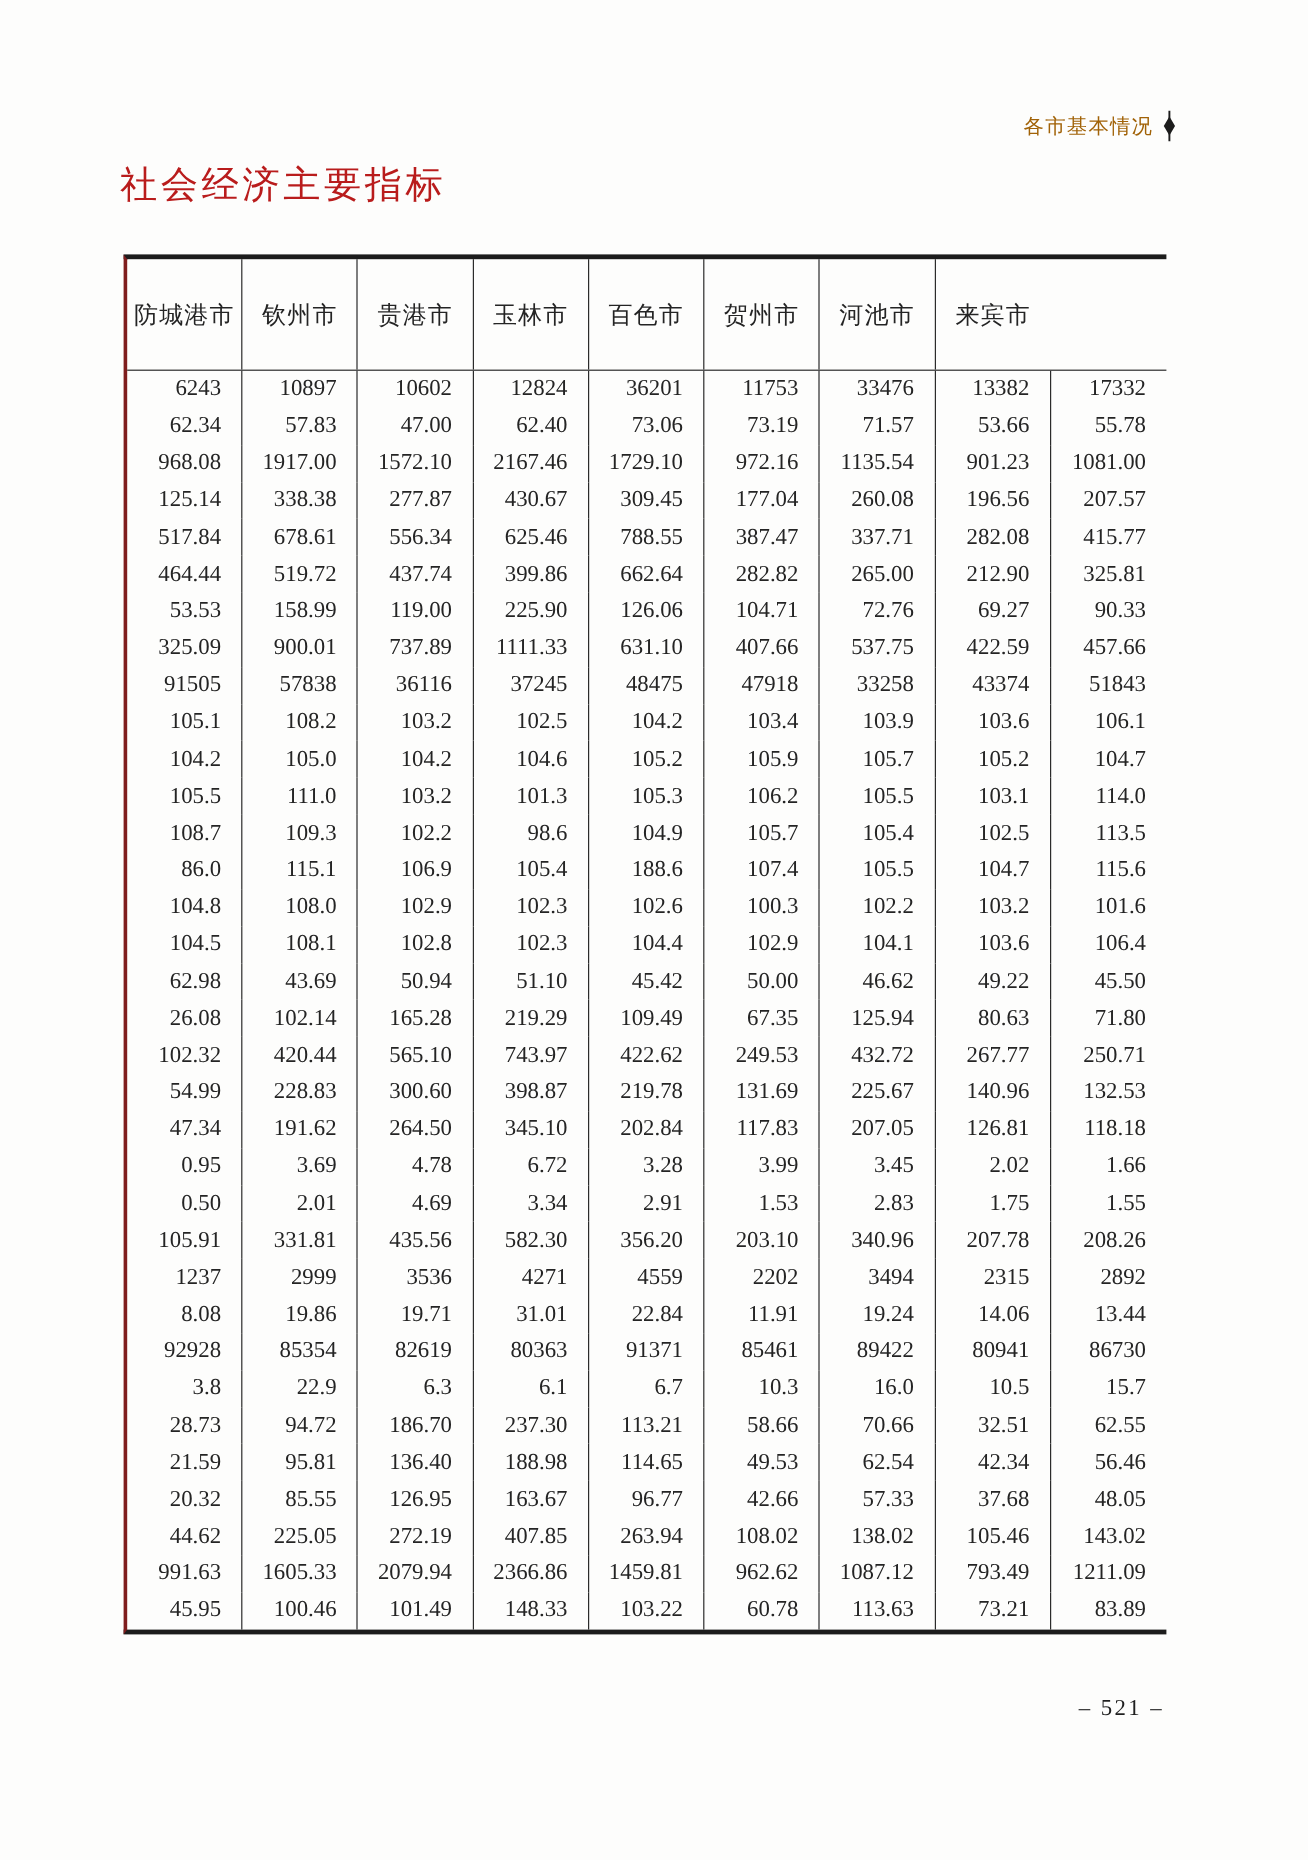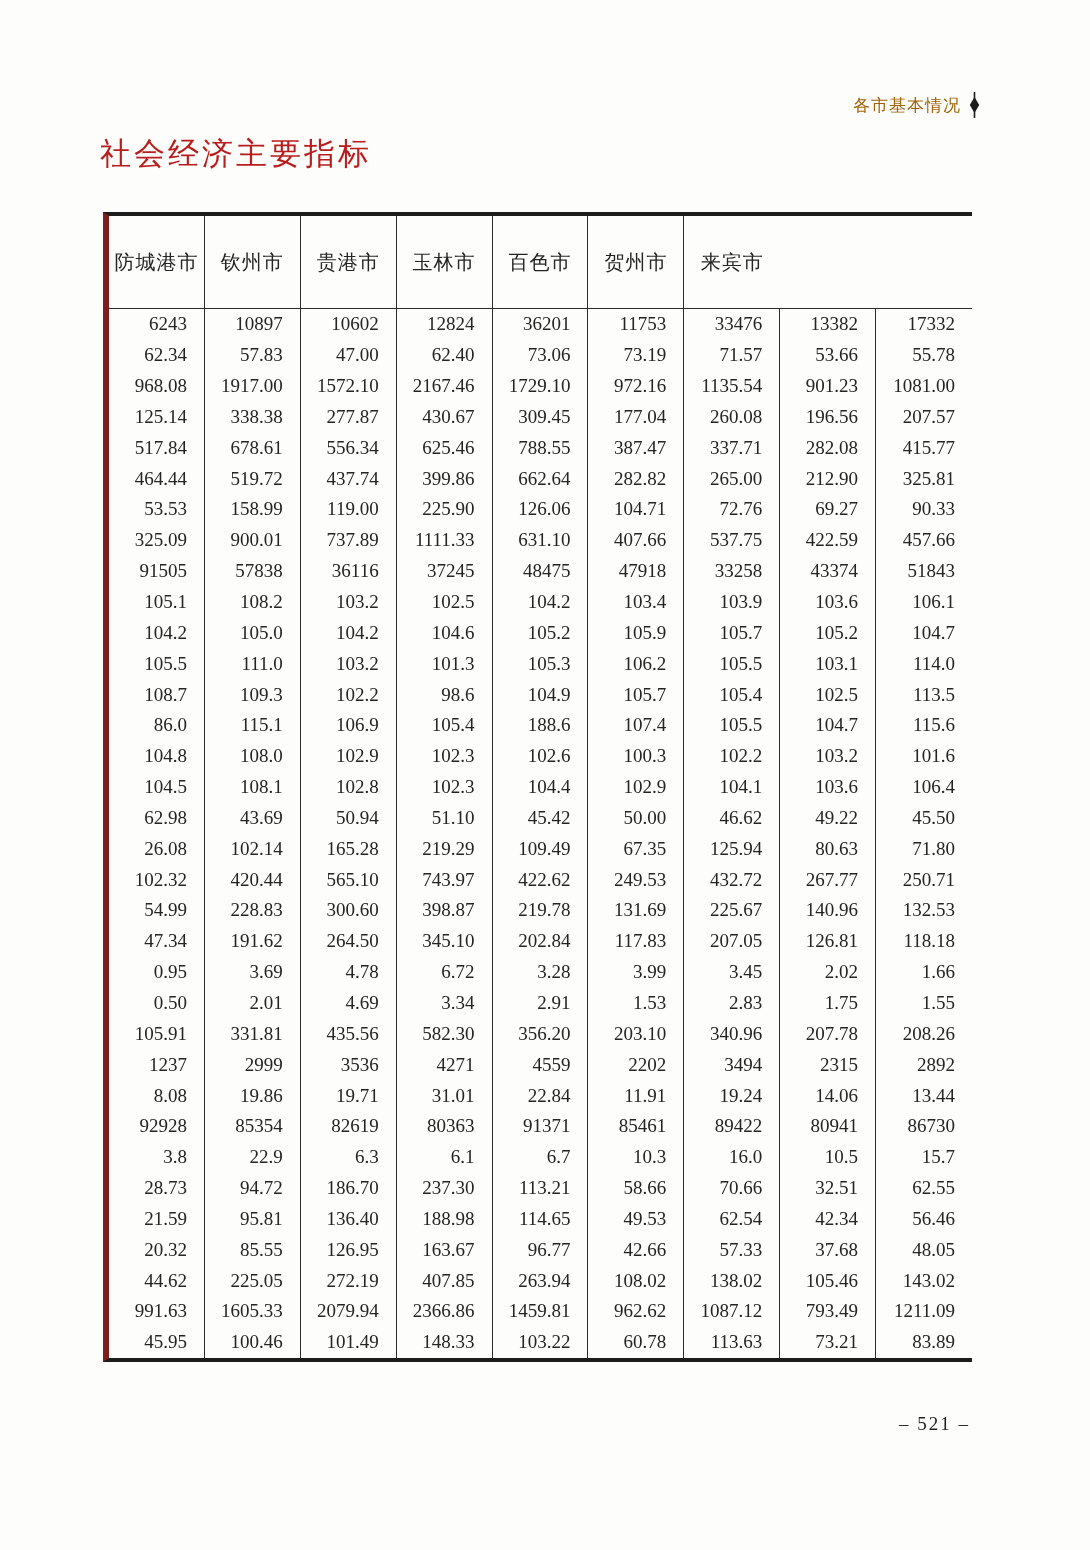--- a/index.html
+++ b/index.html
@@ -22,21 +22,21 @@
   #page-title{
     position:absolute;left:100px;top:133px;
     font-size:31px;letter-spacing:3px;color:#b91c1c;
     font-weight:normal;margin:0;
   }
   
   #indicators-table{
     position:absolute;left:103px;top:212px;width:869px;
     border-top:4px solid #1c1c1c;
     border-bottom:4px solid #1c1c1c;
-    border-left:6px solid #7f1d1d;
+    border-left:3px solid #7f1d1d;
     box-sizing:border-box;
   }
   .hrow{
     display:grid;grid-template-columns:repeat(9,1fr);
     height:92px;
     border-bottom:1px solid #2b2b2b;
   }
   .hcell{
     display:flex;align-items:center;justify-content:center;
     font-size:20px;letter-spacing:1px;color:#242424;
@@ -79,20 +79,21 @@
   <h1 id="page-title">社会经济主要指标</h1>
 
   <div id="indicators-table">
     <div class="hrow">
         <div class="hcell">防城港市</div>
         <div class="hcell">钦州市</div>
         <div class="hcell">贵港市</div>
         <div class="hcell">玉林市</div>
         <div class="hcell">百色市</div>
         <div class="hcell">贺州市</div>
+        <div class="hcell">河池市</div>
         <div class="hcell">来宾市</div>
       </div>
     <div>
         <div class="trow">
           <div class="tcell">6243</div>
           <div class="tcell">10897</div>
           <div class="tcell">10602</div>
           <div class="tcell">12824</div>
           <div class="tcell">36201</div>
           <div class="tcell">11753</div>

